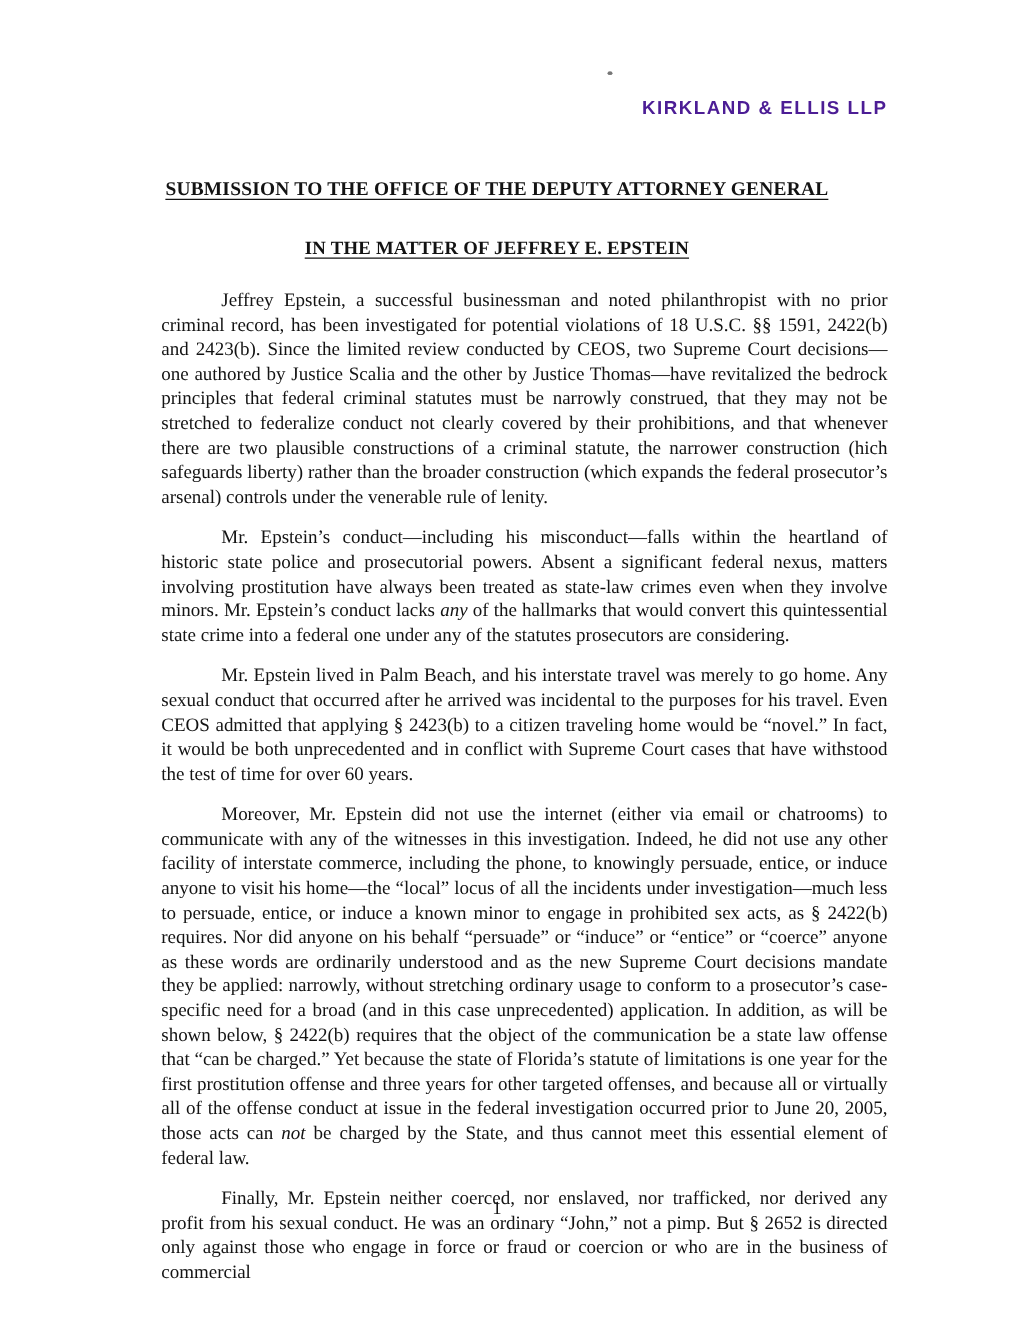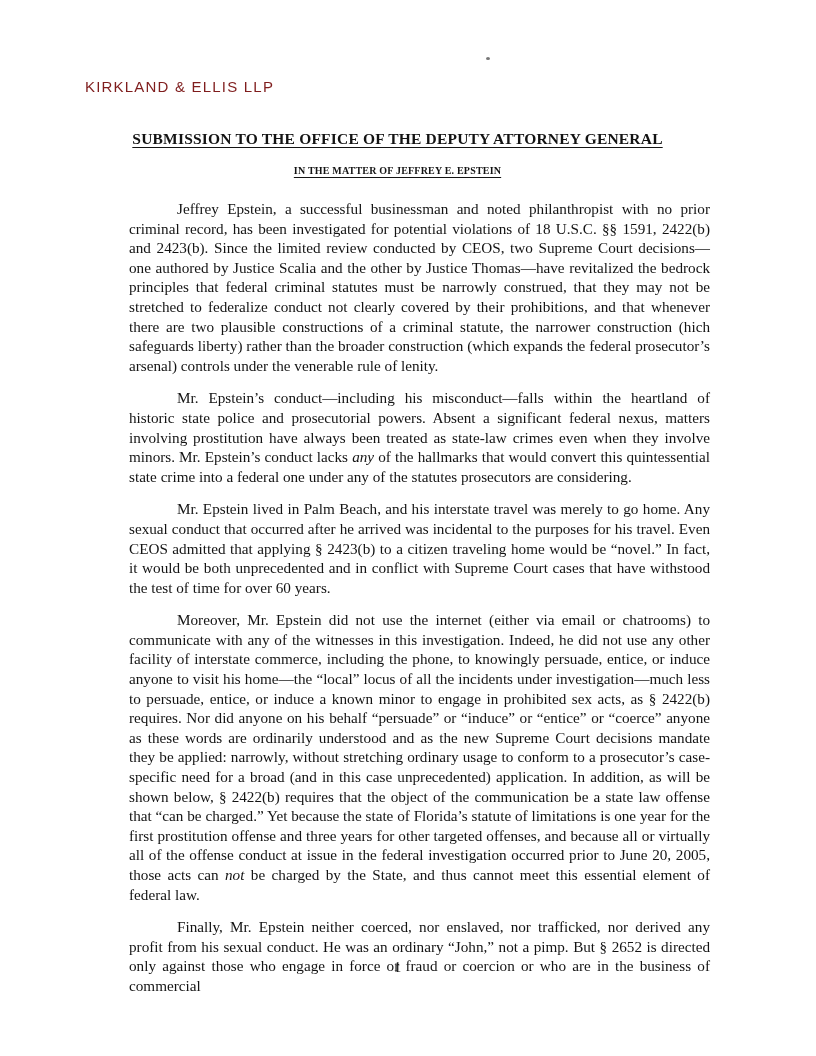--- a/index.html
+++ b/index.html
@@ -21,41 +21,41 @@
     position: absolute;
     top: 57px;
     left: 486px;
     width: 4px;
     height: 3px;
     background: #4a4a4a;
     border-radius: 50%;
     opacity: 0.75;
   }
   .letterhead {
-    text-align: left;
+    text-align: right;
     font-family: "Liberation Sans", sans-serif;
-    font-weight: normal;
+    font-weight: bold;
     font-size: 15px;
     letter-spacing: 1.2px;
-    color: #7f1d1d;
+    color: #4c1d95;
   }
   .doc-title {
-    margin-top: 35px;
+    margin-top: 48px;
     text-align: center;
     font-weight: bold;
     font-size: 15.5px;
     letter-spacing: 0.2px;
     text-decoration: underline;
     text-underline-offset: 3px;
   }
   .doc-subtitle {
-    margin-top: 17px;
+    margin-top: 30px;
     text-align: center;
     font-weight: bold;
-    font-size: 10px;
+    font-size: 15px;
     letter-spacing: 0.2px;
     text-decoration: underline;
     text-underline-offset: 3px;
   }
   .body-text {
     margin-top: 23px;
     font-size: 15.2px;
     line-height: 19.6px;
     text-align: justify;
   }

